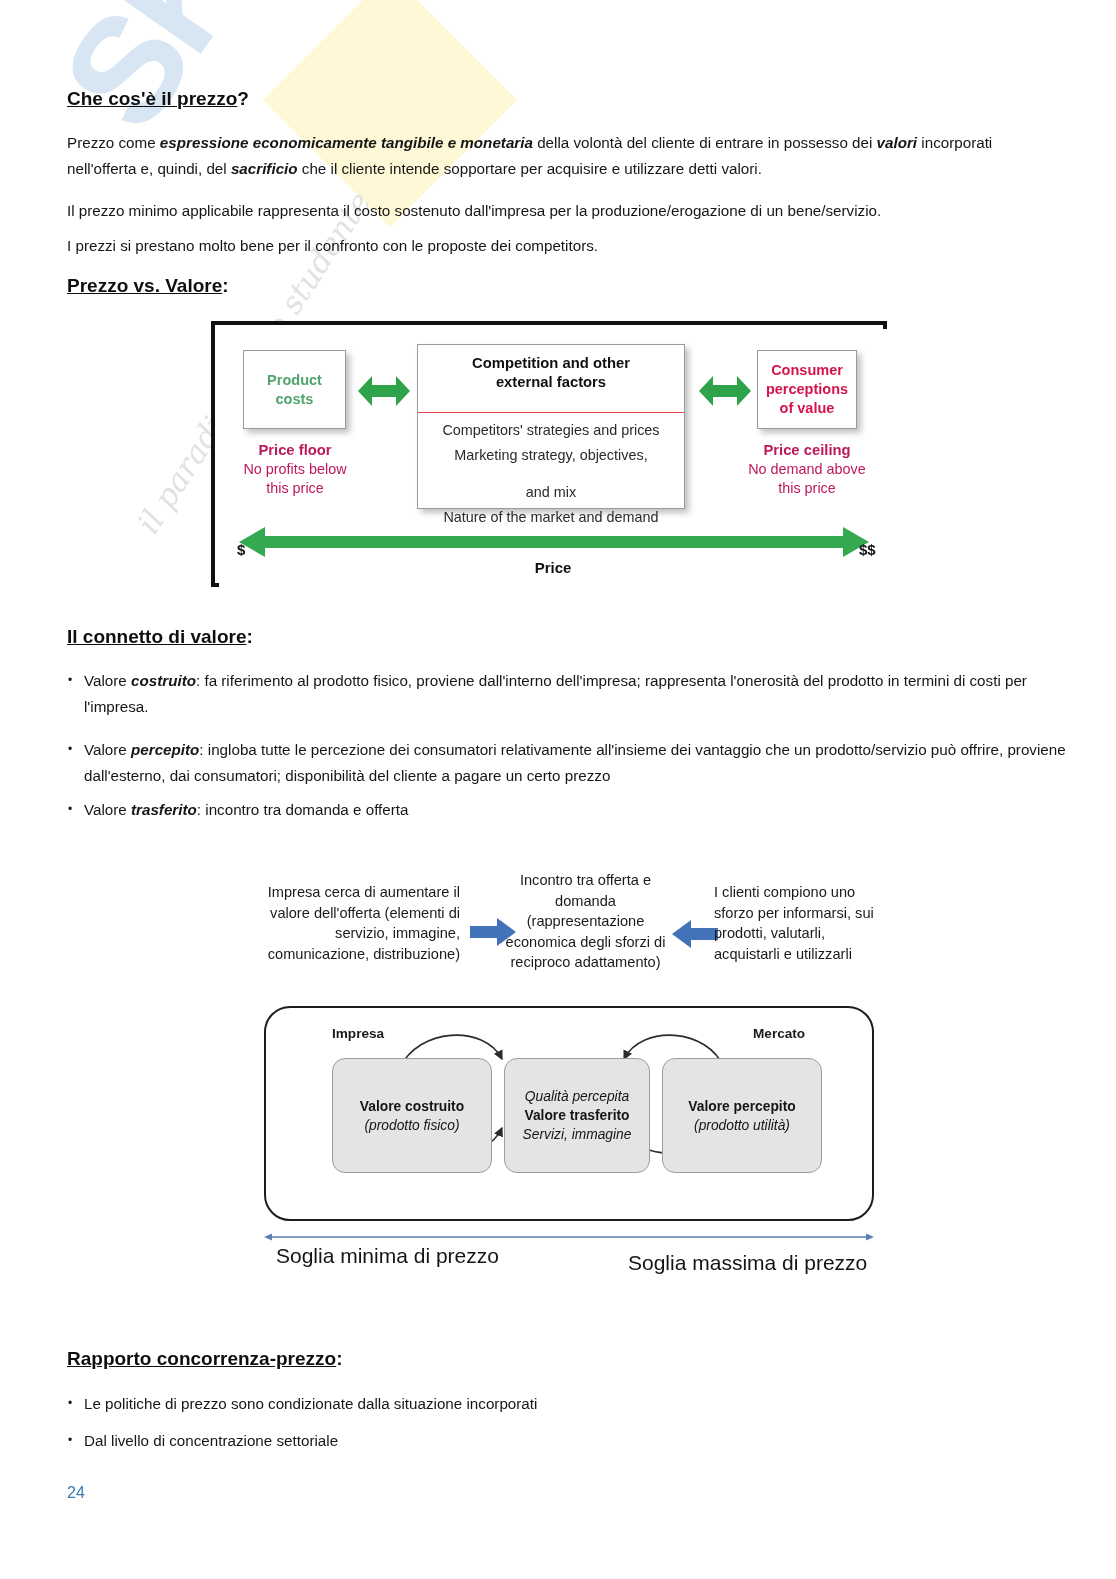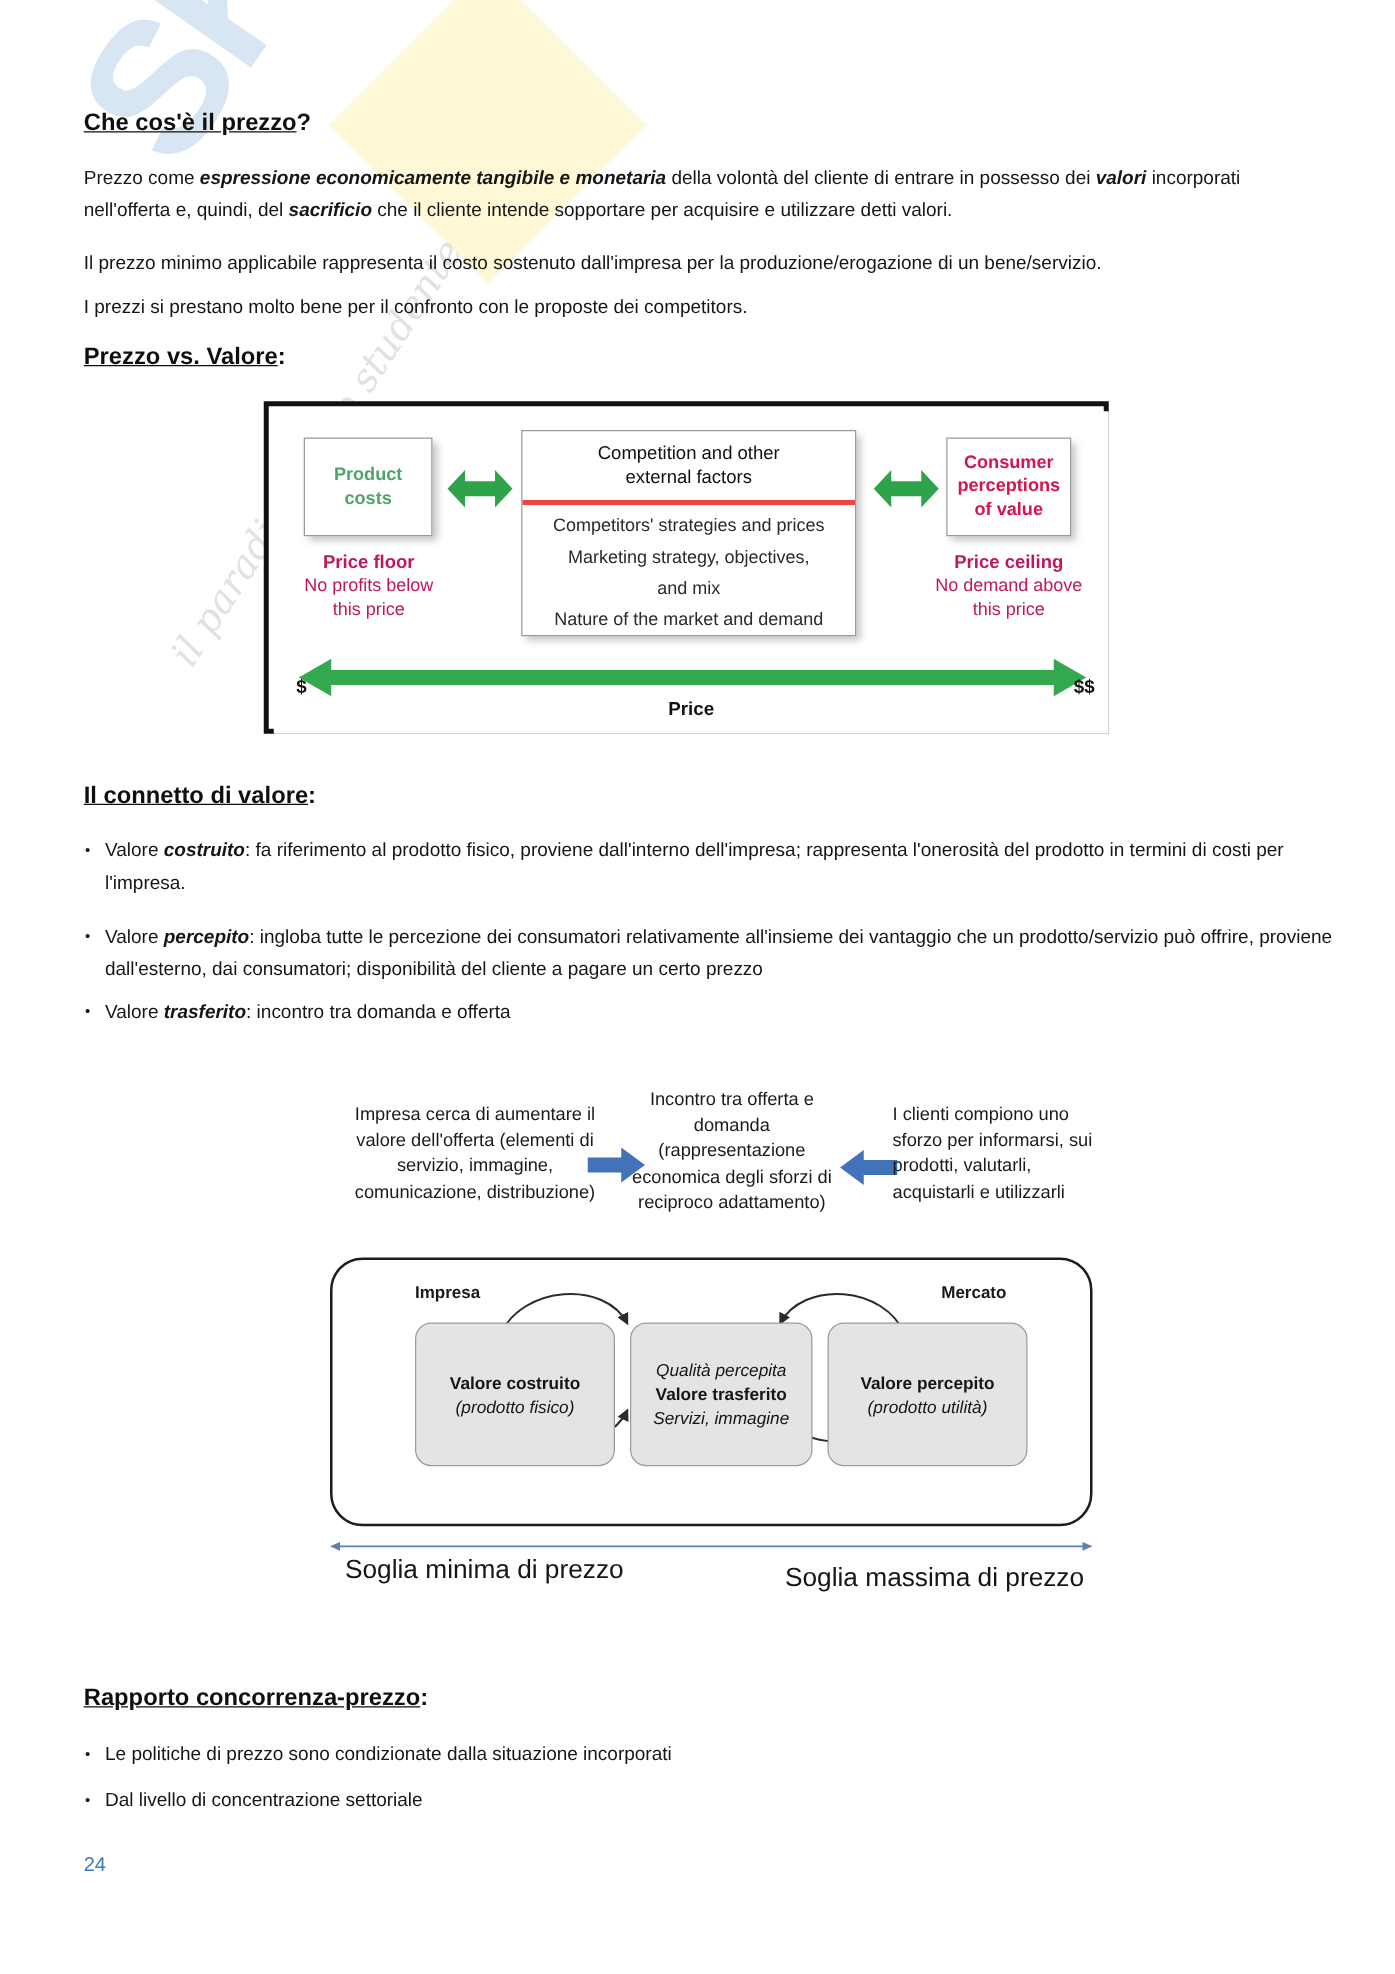--- a/index.html
+++ b/index.html
@@ -147,25 +147,25 @@
     line-height: 19px;
   }
   #d1-center-box {
     left: 198px; top: 15px;
     width: 268px; height: 165px;
     display: block;
     padding: 0;
   }
   .d1-center-title {
     font-size: 14.8px;
-    font-weight: normal;
+    font-weight: bold;
     text-align: center;
     line-height: 19px;
-    padding: 9px 6px 8px 6px;
-    border-bottom: 4px solid #ef4444;
+    padding: 9px 6px 20px 6px;
+    border-bottom: 1px solid #ef4444;
     color: #111;
   }
   .d1-center-list {
     padding: 7px 8px 0 8px;
     font-size: 14.4px;
     line-height: 21px;
     text-align: center;
     color: #2a2a2a;
   }
   .d1-center-list div { margin-bottom: 4px; }
@@ -218,21 +218,21 @@
     top: 872px;
     width: 650px;
     height: 410px;
   }
   .d2-text {
     position: absolute;
     font-size: 14.6px;
     line-height: 20.5px;
     color: #1a1a1a;
   }
-  #d2-t1 { left: 28px; top: 10px; width: 208px; text-align: center; }
+  #d2-t1 { left: 4px; top: 10px; width: 208px; text-align: right; }
   #d2-t2 { left: 255px; top: -2px; width: 165px; text-align: center; }
   #d2-t3 { left: 466px; top: 10px; width: 168px; text-align: left; }
 
   .d2-bluearrow { position: absolute; width: 46px; height: 30px; }
   #d2-arrow-1 { left: 222px; top: 45px; }
   #d2-arrow-2 { left: 424px; top: 47px; }
 
   .d2-outer {
     position: absolute;
     left: 16px; top: 134px;
@@ -329,21 +329,21 @@
         <svg class="dbl-arrow" id="d1-arrow-left" viewBox="0 0 56 44">
           <path d="M2 22 L16 7 L16 16 L40 16 L40 7 L54 22 L40 37 L40 28 L16 28 L16 37 Z" fill="#2fa34a"></path>
         </svg>
 
         <div class="d1-box" id="d1-center-box">
           <div class="d1-center-title">
             <span>Competition and other</span><br><span>external factors</span>
           </div>
           <div class="d1-center-list">
             <div>Competitors' strategies and prices</div>
-            <div style="margin-bottom:4px">Marketing strategy, objectives,</div>
+            <div style="margin-bottom:16px">Marketing strategy, objectives,</div>
             <div>and mix</div>
             <div>Nature of the market and demand</div>
           </div>
         </div>
 
         <svg class="dbl-arrow" id="d1-arrow-right" viewBox="0 0 56 44">
           <path d="M2 22 L16 7 L16 16 L40 16 L40 7 L54 22 L40 37 L40 28 L16 28 L16 37 Z" fill="#2fa34a"></path>
         </svg>
 
         <div class="d1-box" id="d1-consumer-perc">

